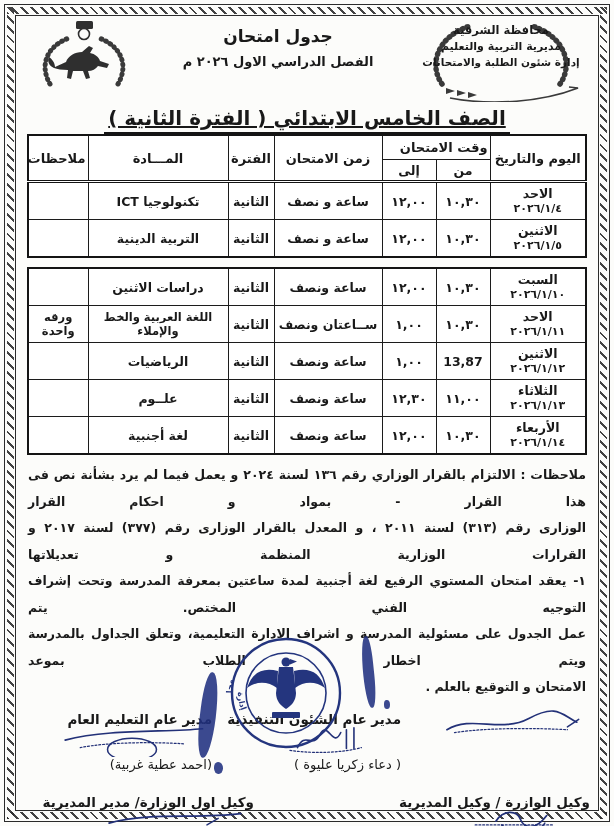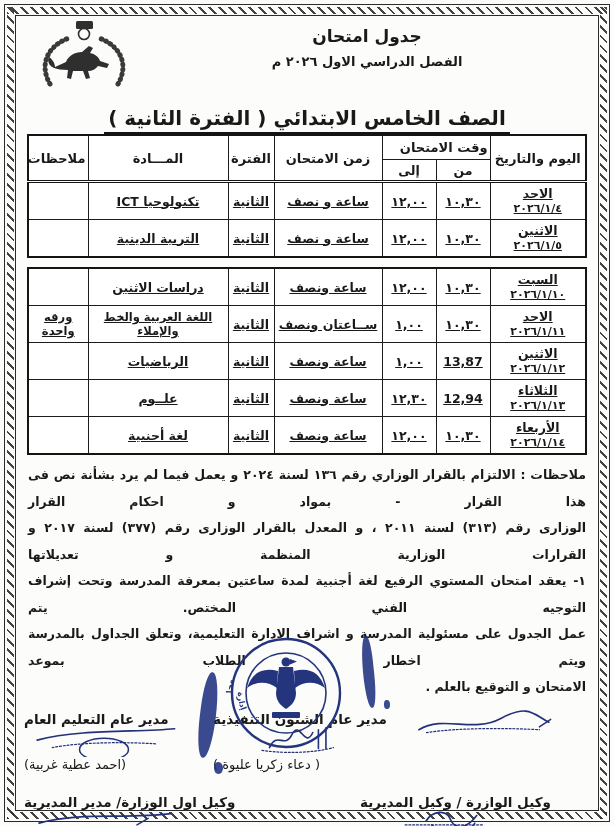--- a/index.html
+++ b/index.html
@@ -26,46 +26,46 @@
   .authority{position:relative;width:178px;height:84px;text-align:center;}
   .authority svg{position:absolute;inset:0;}
   .authority .lines{position:relative;z-index:1;padding-top:5px;font-weight:bold;}
   .authority .l1{font-size:11.5px;letter-spacing:.5px;}
   .authority .l2{font-size:11px;margin-top:3px;}
   .authority .l3{font-size:10.5px;margin-top:3px;}
   .titles{flex:1;text-align:center;padding-top:8px;}
   .titles .t1{font-size:17px;font-weight:bold;}
   .titles .t2{font-size:13px;font-weight:bold;margin-top:8px;letter-spacing:.5px;}
   .logo{width:120px;height:84px;position:relative;}
-  .subtitle{text-align:center;margin-top:2px;font-size:20px;font-weight:bold;}
+  .subtitle{text-align:center;margin-top:2px;font-size:20px;font-weight:bold;text-decoration:underline;}
   .subtitle span{border-bottom:2.5px solid #151515;padding:0 4px 2px;}
 
   
   table.sched{border-collapse:collapse;table-layout:fixed;width:558px;margin:4px auto 0;
     font-weight:bold;background:#fff;}
   table.sched th,table.sched td{border:1.3px solid #1c1c1c;text-align:center;
     padding:1px 2px;overflow:hidden;}
   table.sched{border:2px solid #141414;}
   table.sched th{font-size:13px;height:21px;}
-  table.sched td{font-size:12.5px;height:34px;text-decoration:underline;}
+  table.sched td{font-size:12.5px;height:34px;}
   thead tr.sub th{height:18px;font-size:12.5px;}
   thead tr.sub th,thead tr.main th[rowspan]{border-bottom:3px double #141414;}
   .daycell{line-height:1.25;}
   .daycell .d1{display:block;font-size:12.5px;}
   .daycell .d2{display:block;font-size:11px;text-align:center;}
   .t2wrap{margin-top:9px;}
 
   
   .notes{margin:7px 4px 0;font-size:12.5px;font-weight:bold;line-height:2.12;}
   .notes .ln{text-align:justify;text-align-last:justify;}
   .notes .ln.last{text-align-last:right;}
 
   
   .sigrow{display:flex;justify-content:space-between;margin-top:10px;}
-  .sig{width:188px;text-align:left;}
+  .sig{width:188px;text-align:right;}
   .sig .stitle{font-size:13.5px;font-weight:bold;white-space:nowrap;}
   .sig .scribble{height:32px;margin-top:-2px;}
   .sig .sname{font-size:13px;font-weight:normal;margin-top:-4px;}
   .sigrow.bottom{margin-top:22px;}
   .sigrow.bottom .sig{width:230px;}
   .ink{stroke:#233178;fill:none;stroke-linecap:round;}
 
   
   .stamp{position:absolute;left:215px;top:622px;width:142px;height:142px;}
   .smudge{position:absolute;background:#20307f;opacity:.88;border-radius:45% 55% 50% 50%;}
@@ -84,20 +84,33 @@
     <div class="edge bottom"></div>
     <div class="edge left"></div>
     <div class="edge right"></div>
     <div class="outer"></div>
     <div class="inner"></div>
   </div>
 
   <div class="content">
 
     <div class="hdr">
+      <div class="authority">
+        <svg viewBox="0 0 178 84">
+          <path d="M30 66 C16 46 26 18 58 8" stroke="#3a3a3a" stroke-width="5.5" stroke-dasharray="0.6 4.6" stroke-linecap="round" fill="none"></path>
+          <path d="M148 66 C162 46 152 18 120 8" stroke="#3a3a3a" stroke-width="5.5" stroke-dasharray="0.6 4.6" stroke-linecap="round" fill="none"></path>
+          <path d="M34 70 l9 3 -9 3 z M45 72 l9 3 -9 3 z M56 74 l9 3 -9 3 z" fill="#3a3a3a"></path>
+          <path d="M38 80 C80 88 130 84 166 70 l-9 -1" stroke="#3a3a3a" stroke-width="1.6" fill="none"></path>
+        </svg>
+        <div class="lines">
+          <div class="l1">محافظة الشرقية</div>
+          <div class="l2">مديرية التربية والتعليم</div>
+          <div class="l3">إدارة شئون الطلبة والامتحانات</div>
+        </div>
+      </div>
 
       <div class="titles">
         <div class="t1">جدول امتحان</div>
         <div class="t2">الفصل الدراسي الاول ٢٠٢٦ م</div>
       </div>
 
       <div class="logo">
         <svg viewBox="0 0 120 84">
           <rect x="52" y="3" width="17" height="8" rx="1.5" fill="#2f2f2f"></rect>
           <circle cx="60" cy="16" r="5.5" fill="none" stroke="#2f2f2f" stroke-width="1.6"></circle>
@@ -210,21 +223,21 @@
           <td>ساعة ونصف</td>
           <td>الثانية</td>
           <td>الرياضيات</td>
           <td></td>
         </tr>
         <tr>
           <td class="daycell">
             <span class="d1">الثلاثاء</span>
             <span class="d2">٢٠٢٦/١/١٣</span>
           </td>
-          <td>12,94</td>
+          <td>١١,٠٠</td>
           <td>١٢,٣٠</td>
           <td>ساعة ونصف</td>
           <td>الثانية</td>
           <td>علــوم</td>
           <td></td>
         </tr>
         <tr>
           <td class="daycell">
             <span class="d1">الأربعاء</span>
             <span class="d2">٢٠٢٦/١/١٤</span>

